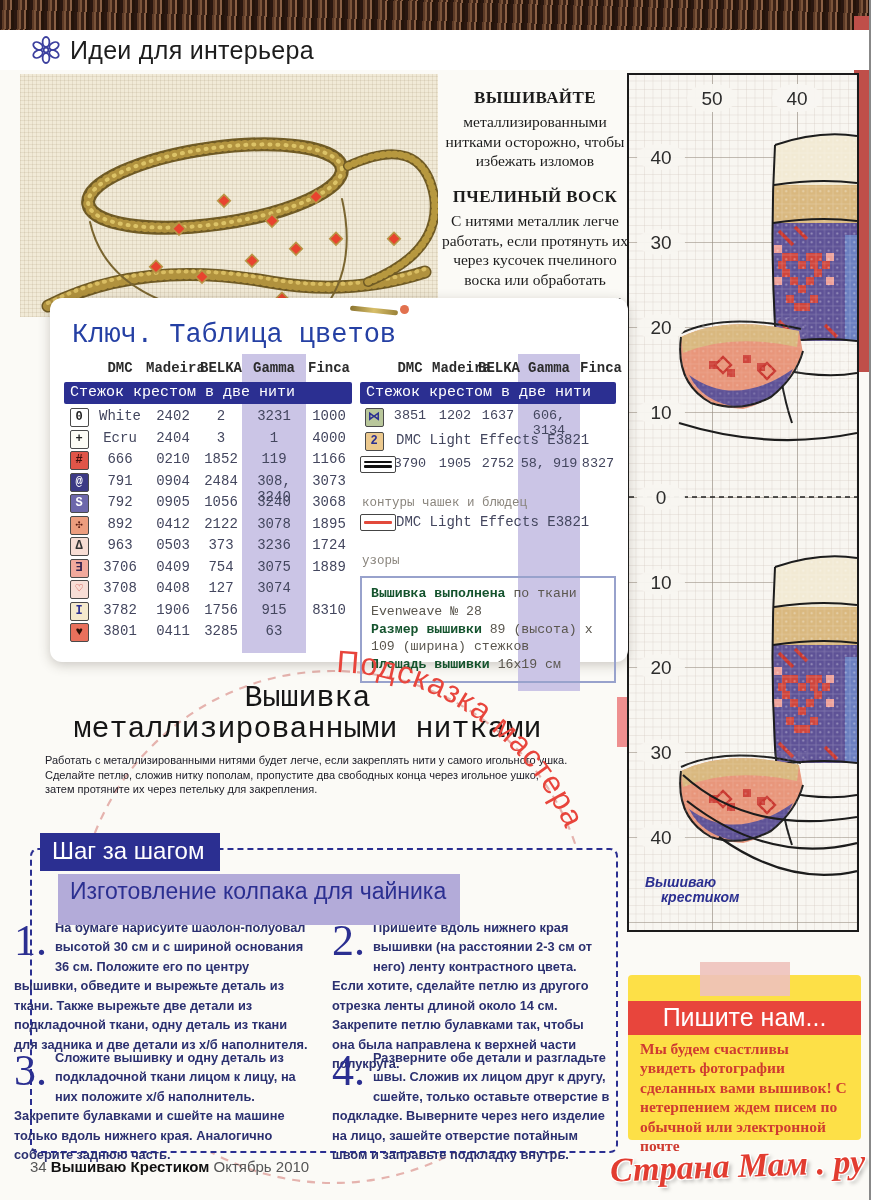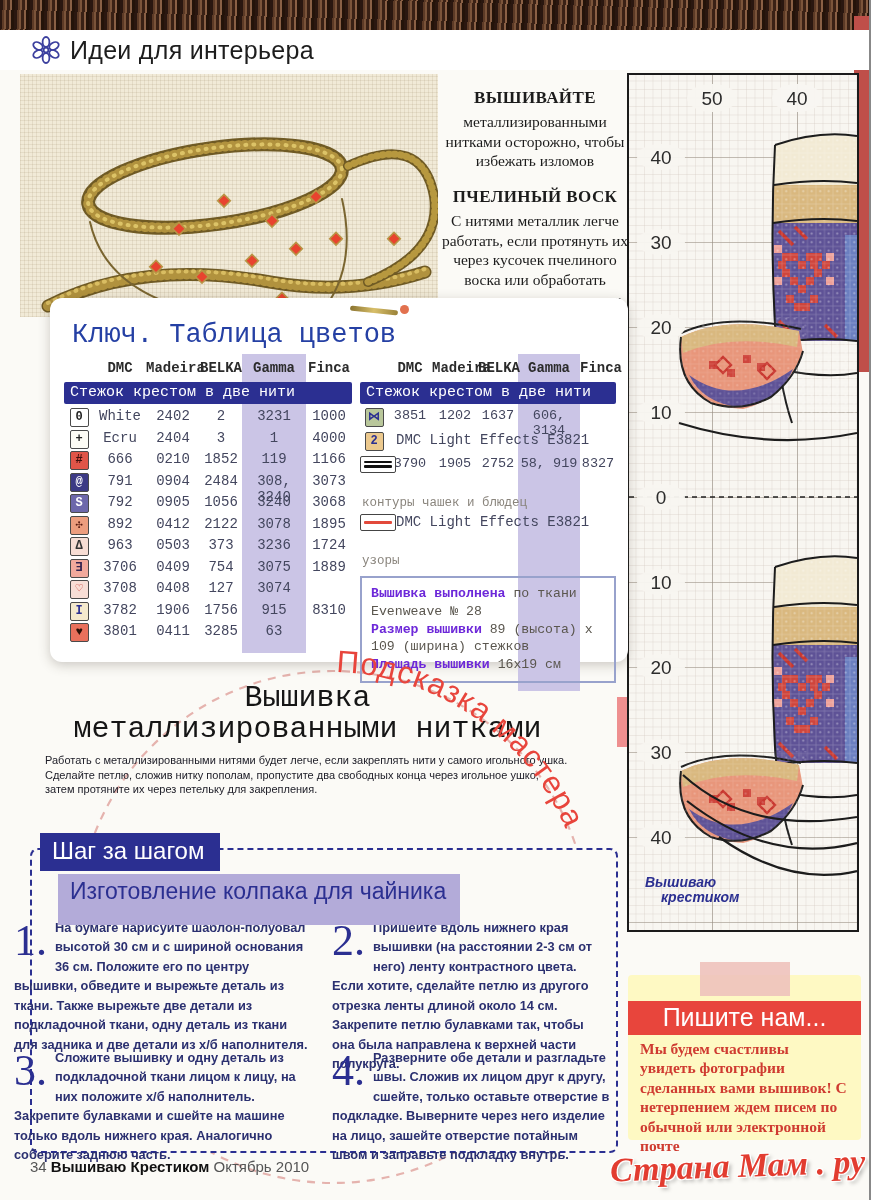--- a/index.html
+++ b/index.html
@@ -53,21 +53,21 @@
     font-size:15px;padding-left:6px;border-radius:2px;margin:2px 0 4px 0;}
   .symbox{display:inline-block;width:17px;height:17px;line-height:17px;border:1px solid #4a4a4a;
     border-radius:2px;font-size:12px;font-weight:bold;text-align:center;font-style:normal;}
   .lbl{flex:1;text-align:left;padding-left:8px;color:#43465e;font-size:14px;}
   .caption{position:relative;z-index:1;font-size:12.5px;color:#8a857d;margin:16px 0 4px 2px;text-align:left;}
   .swatch{display:inline-block;width:34px;height:15px;background:#fff;border:1px solid #444;
     border-radius:2px;position:relative;}
   .swatch i{position:absolute;left:3px;right:3px;border-radius:1px;}
   .info-box{position:relative;z-index:1;margin-top:8px;border:2px solid #98a2cc;padding:7px 9px;
     font-size:13.2px;line-height:1.35;color:#5a564e;text-align:left;}
-  .info-box b{color:#6d28d9;margin-top:36px;}
+  .info-box b{color:#14532d;margin-top:36px;}
   
   .metallic{position:absolute;left:45px;top:683px;width:525px;z-index:1;}
   .metallic h2{margin:0;font-family:Liberation Mono, monospace;font-weight:normal;font-size:30px;
     line-height:1.04;color:#151515;text-align:center;}
   .metallic p{margin:8px 0 0 0;font-size:11px;line-height:1.3;color:#20202a;}
   
   .hint-svg{position:absolute;left:0;top:0;width:871px;height:1200px;pointer-events:none;}
   .hint-back{z-index:0;} .hint-front{z-index:6;}
   
   .steps-box{position:absolute;left:30px;top:848px;width:588px;height:305px;border:2px dashed #2b2f91;
@@ -76,21 +76,21 @@
     padding:4px 16px 6px 12px;z-index:3;}
   .steps-title{position:absolute;left:58px;top:874px;background:#b3abd9;color:#2b2f91;font-size:23px;
     padding:4px 14px 20px 12px;z-index:3;}
   .step{position:absolute;z-index:2;text-align:left;}
   .stepnum{float:left;font-family:"Liberation Serif",serif;font-size:44px;line-height:.85;
     color:#2b2f91;margin:4px 8px 0 0;}
   .steptext{font-size:12.8px;font-weight:bold;line-height:1.44;color:#2b3070;}
   .s1{left:14px;top:918px;width:296px;} .s2{left:332px;top:918px;width:276px;}
   .s3{left:14px;top:1048px;width:296px;} .s4{left:332px;top:1048px;width:280px;}
   
-  .write-box{position:absolute;left:628px;top:975px;width:233px;height:165px;background:#fef9c3;
+  .write-box{position:absolute;left:628px;top:975px;width:233px;height:165px;background:#fde047;
     border-radius:4px;z-index:4;}
   .tape{position:absolute;left:700px;top:962px;width:90px;height:34px;background:#eec2bc;opacity:.9;z-index:5;}
   .write-head{position:absolute;left:0;top:26px;width:100%;height:34px;background:#e8453c;color:#fff;
     font-size:25px;line-height:33px;text-align:center;}
   .write-body{position:absolute;left:12px;top:64px;width:208px;font-family:"Liberation Serif",serif;
     font-weight:bold;font-size:15.5px;line-height:1.25;color:#cf3b31;text-align:left;}
   
   .footer{position:absolute;left:30px;top:1158px;font-size:15px;color:#555;z-index:2;}
   .footer b{color:#111;}
   .watermark{position:absolute;right:4px;top:1147px;font-family:"Liberation Serif",serif;

